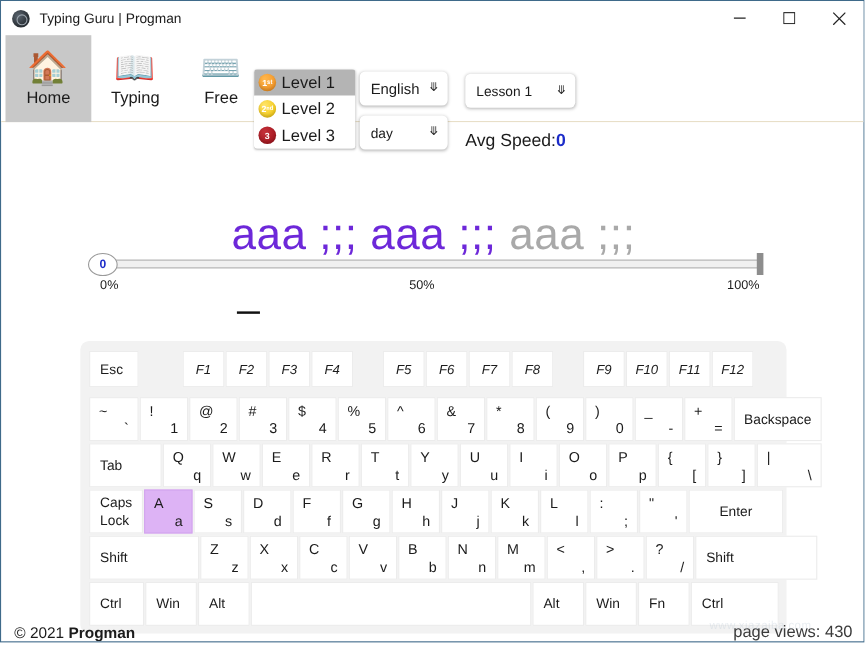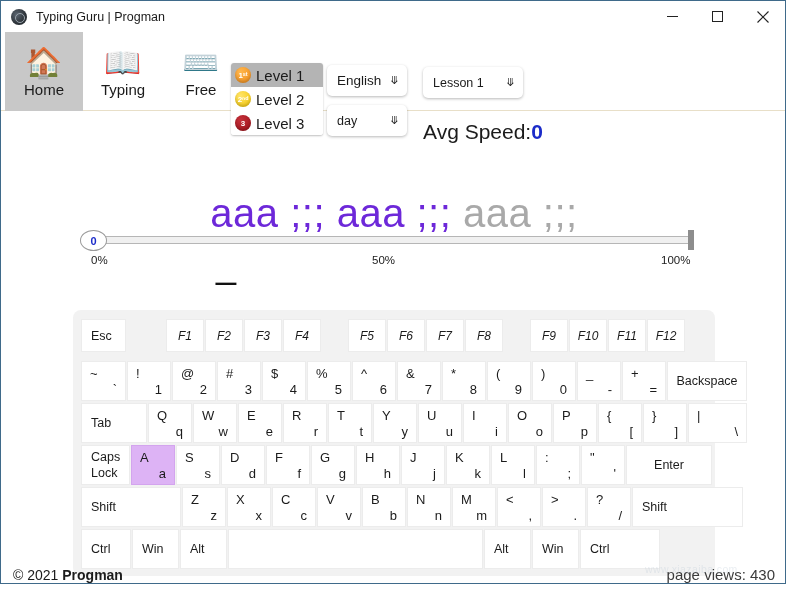--- a/index.html
+++ b/index.html
@@ -112,21 +112,21 @@
   .sel .caret {
     font-size: 11px; color: #222; line-height: 1;
     margin-left: 8px;
   }
   #sel-language { left: 326px; top: 33px; width: 80px; height: 31px; }
   #sel-period   { left: 326px; top: 73px; width: 80px; height: 31px; font-size: 12.5px; }
   #sel-lesson   { left: 422px; top: 35px; width: 100px; height: 31px; font-size: 12.5px; }
 
   .avg-speed {
     position: absolute; left: 422px; top: 88px;
-    font-size: 21px; color: #1b1b1b;
+    font-size: 16px; color: #1b1b1b;
     white-space: nowrap;
   }
   .avg-speed .val { color: #1c2cc9; font-weight: bold; }
 
   
   .slider-area { position: relative; height: 60px; }
   .track {
     position: absolute; left: 94px; top: 125px;
     width: 597px; height: 8px;
     background: #f0f0f0;
@@ -585,20 +585,21 @@
       <div class="key lbl" style="width:111px">Shift</div>
     </div>
 
     <div class="krow">
       <div class="key lbl" style="width:50px">Ctrl</div>
       <div class="key lbl" style="width:47px">Win</div>
       <div class="key lbl" style="width:47px">Alt</div>
       <div class="key lbl" style="width:255px"></div>
       <div class="key lbl" style="width:47px">Alt</div>
       <div class="key lbl" style="width:47px">Win</div>
+      <div class="key lbl" style="width:47px">Fn</div>
       <div class="key lbl" style="width:80px">Ctrl</div>
     </div>
   </div>
 
   <div class="footer">
     <div class="copyright"><span>© 2021 </span><b>Progman</b></div>
     <div class="pageviews">page views: 430</div>
   </div>
 
   <div class="watermark">

